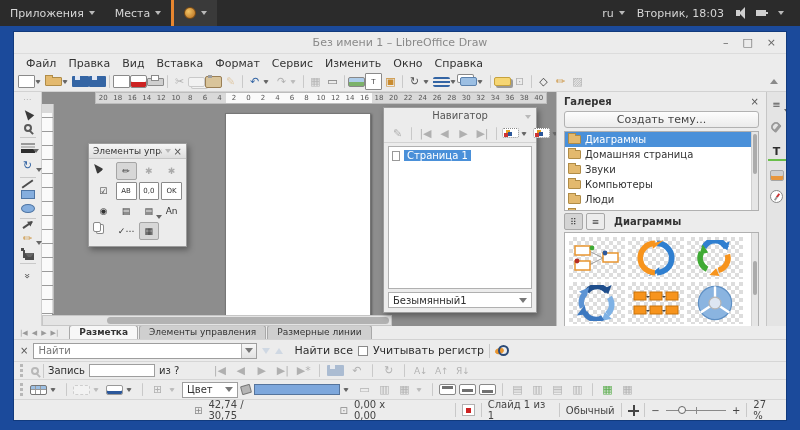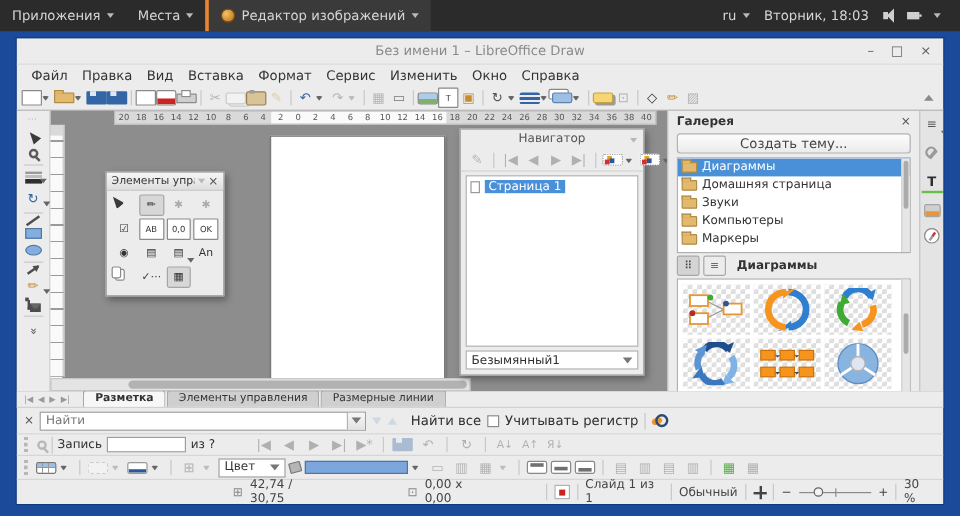--- a/index.html
+++ b/index.html
@@ -85,21 +85,21 @@
 
 .strip{position:absolute;right:0;top:0;bottom:0;width:20px;background:#e4e4e4;border-left:1px solid #c6c6c6;display:flex;flex-direction:column;align-items:center;padding-top:4px;gap:9px}
 .sic{width:18px;height:17px;display:flex;align-items:center;justify-content:center;position:relative;font-size:10px;color:#555}
 .sic.act{background:#cfcfcf;border:1px solid #a5a5a5;border-radius:2px}
 
 .tabsrow{height:14px;display:flex;align-items:flex-end;gap:1px;padding-left:6px;background:#ececec;border-bottom:1px solid #d2d2d2;flex:none}
 .pgnav{display:flex;gap:4px;color:#9a9a9a;font-size:7px;margin:0 10px 2px 0}
 .tab{padding:0 9px;font-size:9px;background:#cfcfcf;border:1px solid #a8a8a8;border-bottom:none;border-radius:3px 3px 0 0;color:#333;line-height:13px}
 .tab.active{background:#f7f7f7;font-weight:bold}
 .findbar{height:22px;display:flex;align-items:center;gap:5px;padding:0 6px;border-bottom:1px solid #d6d6d6;flex:none}
-.finput{width:272px;height:16px;background:#fff;border:1px solid #9e9e9e;display:flex;align-items:center}
+.finput{width:224px;height:16px;background:#fff;border:1px solid #9e9e9e;display:flex;align-items:center}
 .finput input{flex:1;border:none;outline:none;font:10px "DejaVu Sans",sans-serif;padding:0 4px;color:#333;background:transparent}
 .combobtn{width:15px;height:100%;border-left:1px solid #b5b5b5;display:flex;align-items:center;justify-content:center;background:linear-gradient(#f7f7f7,#e2e2e2)}
 .arr{width:0;height:0;border-left:4px solid transparent;border-right:4px solid transparent}
 .arr.down{border-top:6px solid #9ab4d4}
 .arr.up{border-bottom:6px solid #9ab4d4}
 .cb{width:10px;height:10px;background:#fff;border:1px solid #8a8a8a}
 .lsep{width:1px;height:14px;background:#c9c9c9}
 .grip{width:3px;height:13px;border-left:3px dotted #b8b8b8;margin-right:4px}
 .formnav{height:18px;display:flex;align-items:center;gap:4px;padding:0 6px;border-bottom:1px solid #d6d6d6;flex:none;font-size:10px}
 .rinput{width:66px;height:13px;background:#fff;border:1px solid #9e9e9e}
@@ -175,21 +175,20 @@
   <div class="pitem">
       <span>Приложения</span>
       <span class="caret"></span>
     </div>
   <div class="pitem">
       <span>Места</span>
       <span class="caret"></span>
     </div>
   <div class="pitem appact">
       <span class="appico"></span>
-      <span>Редактор изображений</span>
       <span class="caret"></span>
     </div>
   <div class="pright">
     <div class="pitem" style="padding:0">
         <span>ru</span>
         <span class="caret"></span>
       </div>
     <span>Вторник, 18:03</span>
     <span class="ic-vol"></span>
     <span class="ic-bat"></span>
@@ -400,20 +399,24 @@
             <span class="ic-folder"></span>
             <span>Домашняя страница</span>
           </div>
           <div class="grow">
             <span class="ic-folder"></span>
             <span>Звуки</span>
           </div>
           <div class="grow">
             <span class="ic-folder"></span>
             <span>Компьютеры</span>
+          </div>
+          <div class="grow">
+            <span class="ic-folder"></span>
+            <span>Люди</span>
           </div>
           <div class="grow">
             <span class="ic-folder"></span>
             <span>Маркеры</span>
           </div>
         <div class="vscroll">
             <div class="vsthumb" style="top:2px;height:40px"></div>
           </div>
       </div>
       <div class="gtb">
@@ -609,15 +612,15 @@
     <span class="ic-fit"></span>
     <span class="lsep"></span>
     <span>−</span>
     <span class="zsl">
         <span class="line"></span>
         <span class="notch"></span>
         <span class="knob"></span>
       </span>
     <span>+</span>
     <span class="lsep"></span>
-    <span>30 %</span>
+    <span>27 %</span>
   </div>
 </div>
 
 </body></html>

